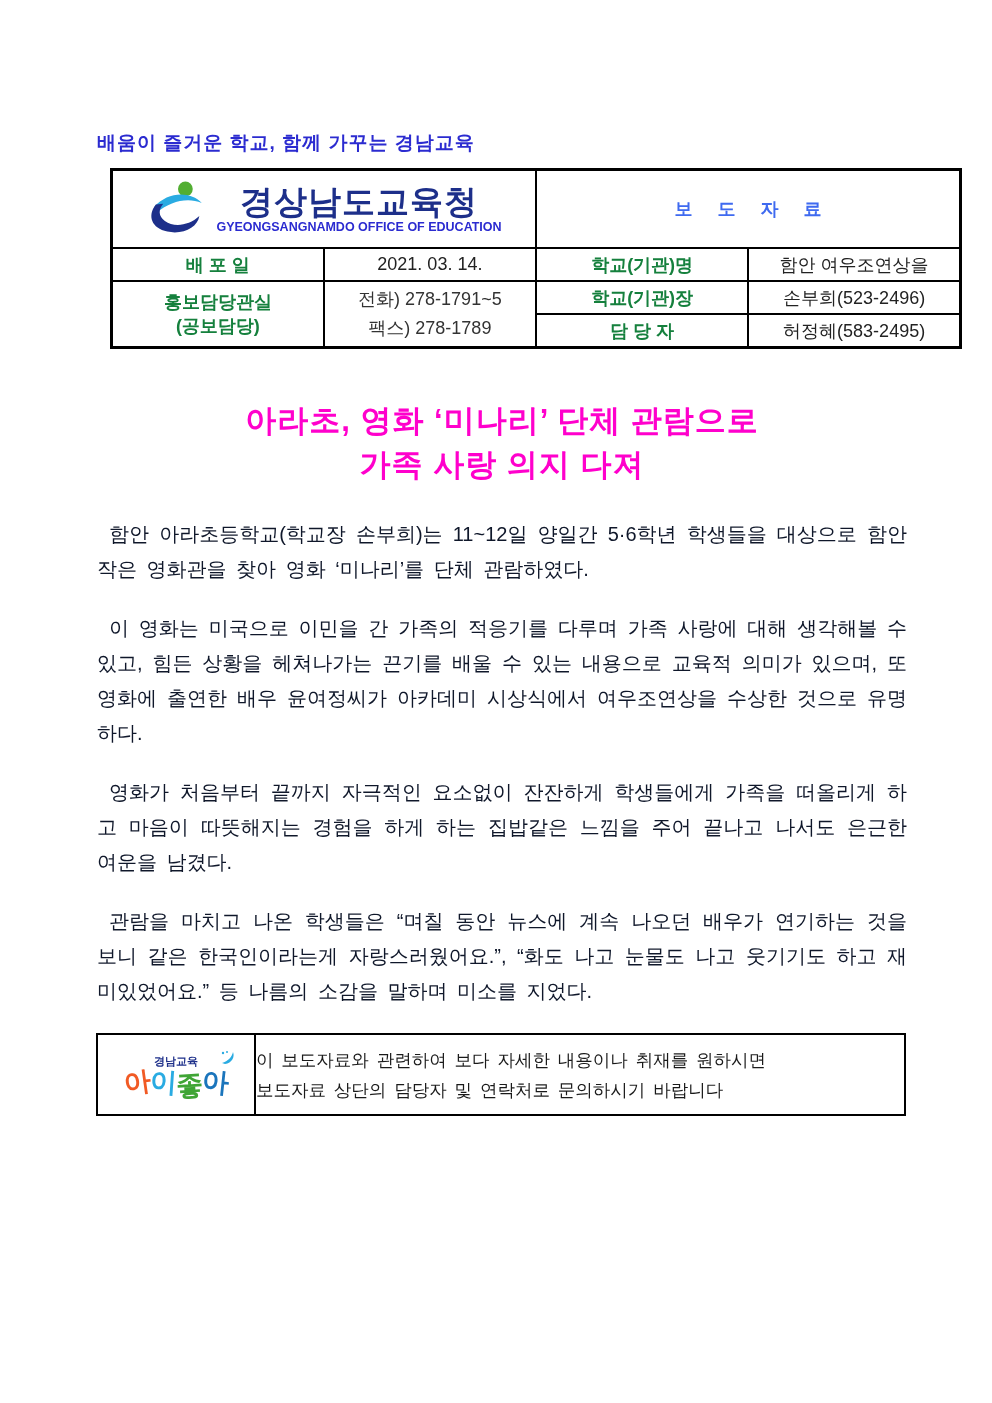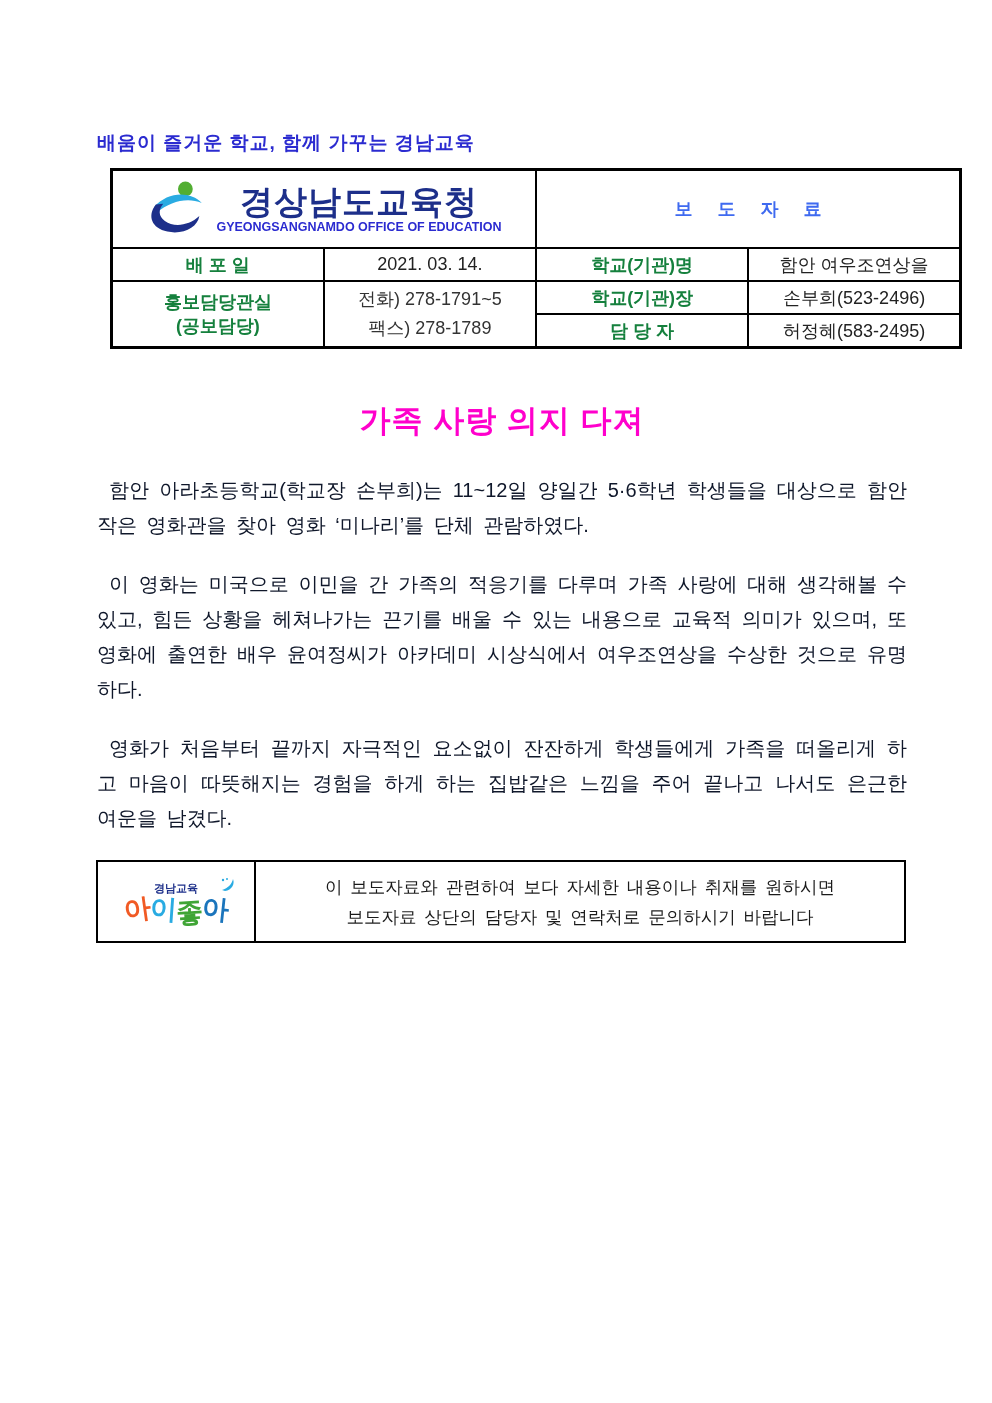--- a/index.html
+++ b/index.html
@@ -101,21 +101,21 @@
   .ai-top { font-size: 11px; font-weight: bold; color: #1d2f8a; }
   .ai-main { font-size: 27px; font-weight: bold; line-height: 1.0; letter-spacing: -1px; white-space: nowrap; }
   .ai-c0 { color: #f15a24; display:inline-block; transform: rotate(-8deg); }
   .ai-c1 { color: #29abe2; display:inline-block; transform: rotate(4deg); }
   .ai-c2 { color: #3fa535; display:inline-block; transform: rotate(-4deg) translateY(3px); }
   .ai-c3 { color: #1b75bc; display:inline-block; transform: rotate(6deg); }
   .ai-swoosh { position: absolute; right: 18px; top: 16px; }
   .footer-text-cell {
     flex: 1;
     display: flex; flex-direction: column;
-    align-items: center; justify-content: center;
+    justify-content: center;
     font-size: 17.5px;
     line-height: 30px;
     color: #1a1a1a;
   }
   .footer-line { white-space: nowrap; word-spacing: 3px; }
 </style>
 </head>
 <body>
 
 <div class="content">
@@ -161,27 +161,29 @@
       <td class="value-cell">손부희(523-2496)</td>
     </tr>
     <tr class="small-row">
       <td class="label-cell">담 당 자</td>
       <td class="value-cell">허정혜(583-2495)</td>
     </tr>
   </tbody>
     </table>
 
   <div class="title">
+    <div>아라초, 영화 ‘미나리’ 단체 관람으로</div>
     <div>가족 사랑 의지 다져</div>
   </div>
 
   <div class="body-text">
     <p class="para">함안 아라초등학교(학교장 손부희)는 11~12일 양일간 5·6학년 학생들을 대상으로 함안 작은 영화관을 찾아 영화 ‘미나리’를 단체 관람하였다.</p>
     <p class="para">이 영화는 미국으로 이민을 간 가족의 적응기를 다루며 가족 사랑에 대해 생각해볼 수 있고, 힘든 상황을 헤쳐나가는 끈기를 배울 수 있는 내용으로 교육적 의미가 있으며, 또 영화에 출연한 배우 윤여정씨가 아카데미 시상식에서 여우조연상을 수상한 것으로 유명하다.</p>
     <p class="para">영화가 처음부터 끝까지 자극적인 요소없이 잔잔하게 학생들에게 가족을 떠올리게 하고 마음이 따뜻해지는 경험을 하게 하는 집밥같은 느낌을 주어 끝나고 나서도 은근한 여운을 남겼다.</p>
+    <p class="para">관람을 마치고 나온 학생들은 “며칠 동안 뉴스에 계속 나오던 배우가 연기하는 것을 보니 같은 한국인이라는게 자랑스러웠어요.”, “화도 나고 눈물도 나고 웃기기도 하고 재미있었어요.” 등 나름의 소감을 말하며 미소를 지었다.</p>
   </div>
 
   <div class="footer-box">
     <div class="footer-logo-cell">
       <div class="ai-top">경남교육</div>
       <div class="ai-main">
         <span class="ai-c0">아</span><span class="ai-c1">이</span><span class="ai-c2">좋</span><span class="ai-c3">아</span>
       </div>
       <span class="ai-swoosh">
         <svg width="16" height="14" viewBox="0 0 16 14" aria-hidden="true">

